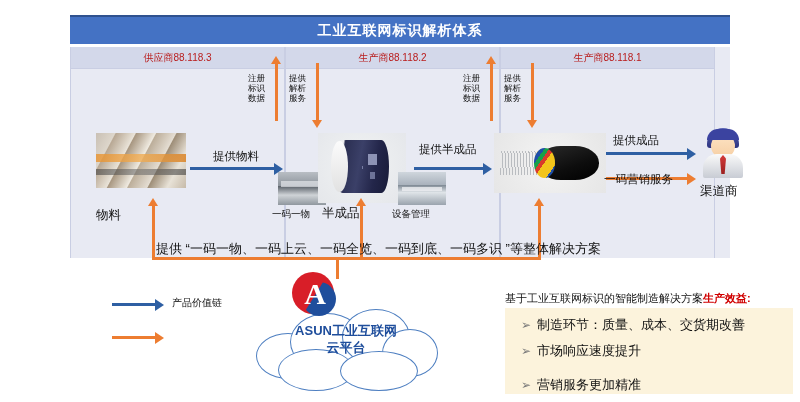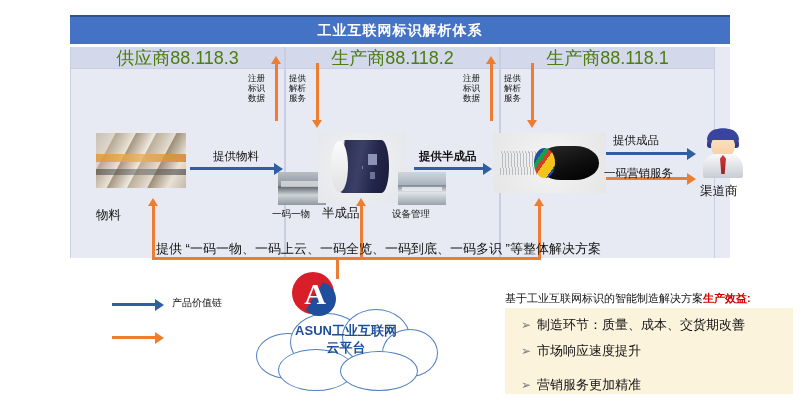--- a/index.html
+++ b/index.html
@@ -18,21 +18,21 @@
   }
   #title-bar .t{color:#ffffff;font-size:14px;font-weight:bold;letter-spacing:1px;}
 
   
   #flow-panel{
     position:absolute;left:70px;top:47px;width:660px;height:211px;
     background:#E8EAF3;
   }
   .col{position:absolute;top:0;height:211px;background:#E8EAF3;border-left:1px solid #C9CEE3;border-right:1px solid #C9CEE3;box-sizing:border-box;}
   .col-hd{height:21px;background:#D3D8EA;display:flex;align-items:center;justify-content:center;border-bottom:1px solid #C9CEE3;}
-  .col-hd span{font-size:18px;color:#4d7c0f;}
+  .col-hd span{font-size:10px;color:#b91c1c;}
   #col-1{left:0px;width:215px;}
   #col-2{left:215px;width:215px;}
   #col-3{left:430px;width:215px;}
 
   
   .varrow{position:absolute;width:3px;background:#ED7D31;}
   .varrow.up::after{content:"";position:absolute;left:-4px;top:-7px;border-left:5.5px solid transparent;border-right:5.5px solid transparent;border-bottom:8px solid #ED7D31;}
   .varrow.down::after{content:"";position:absolute;left:-4px;bottom:-7px;border-left:5.5px solid transparent;border-right:5.5px solid transparent;border-top:8px solid #ED7D31;}
   .vlabel{position:absolute;font-size:8.5px;line-height:10px;color:#111;white-space:nowrap;}
 
@@ -191,27 +191,27 @@
       <div class="av-hair2"></div>
     <div class="av-body"></div>
       <div class="av-tie"></div>
   </div>
   <div class="cap" style="left:700px;top:183px;width:46px;">渠道商</div>
 
   <div class="harrow blue" style="left:190px;top:167px;width:85px;"></div>
   <div class="hlabel" style="left:213px;top:149px;">提供物料</div>
 
   <div class="harrow blue" style="left:414px;top:167px;width:70px;"></div>
-  <div class="hlabel" style="left:419px;top:149px;font-weight:bold;">提供半成品</div>
+  <div class="hlabel" style="left:419px;top:142px;">提供半成品</div>
 
   <div class="harrow blue" style="left:606px;top:152px;width:82px;"></div>
   <div class="hlabel" style="left:613px;top:133px;">提供成品</div>
 
   <div class="harrow orange" style="left:606px;top:177px;width:82px;"></div>
-  <div class="hlabel" style="left:604px;top:166px;">一码营销服务</div>
+  <div class="hlabel" style="left:604px;top:172px;">一码营销服务</div>
 
   <div id="bracket-line"></div>
   <div class="bup" style="left:152px;top:205px;height:53px;"></div>
   <div class="bup" style="left:360px;top:205px;height:53px;"></div>
   <div class="bup" style="left:538px;top:205px;height:53px;"></div>
   <div id="solution-text">提供 “一码一物、一码上云、一码全览、一码到底、一码多识 ”等整体解决方案</div>
   <div id="cloud-stem"></div>
 
   <div id="cloud">
     <div class="puff" style="left:0px;top:26px;width:62px;height:44px;"></div>

